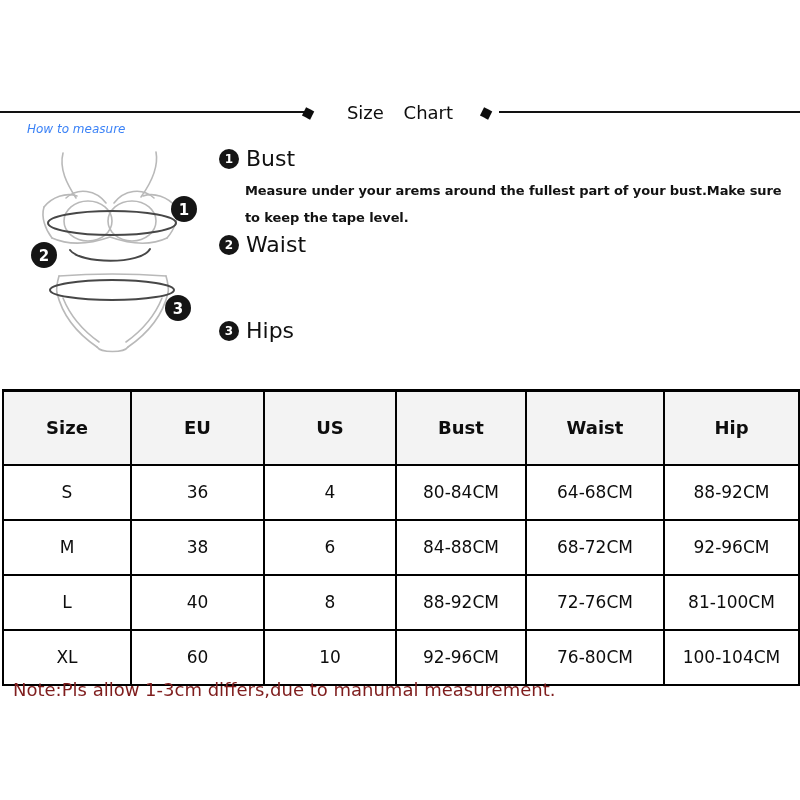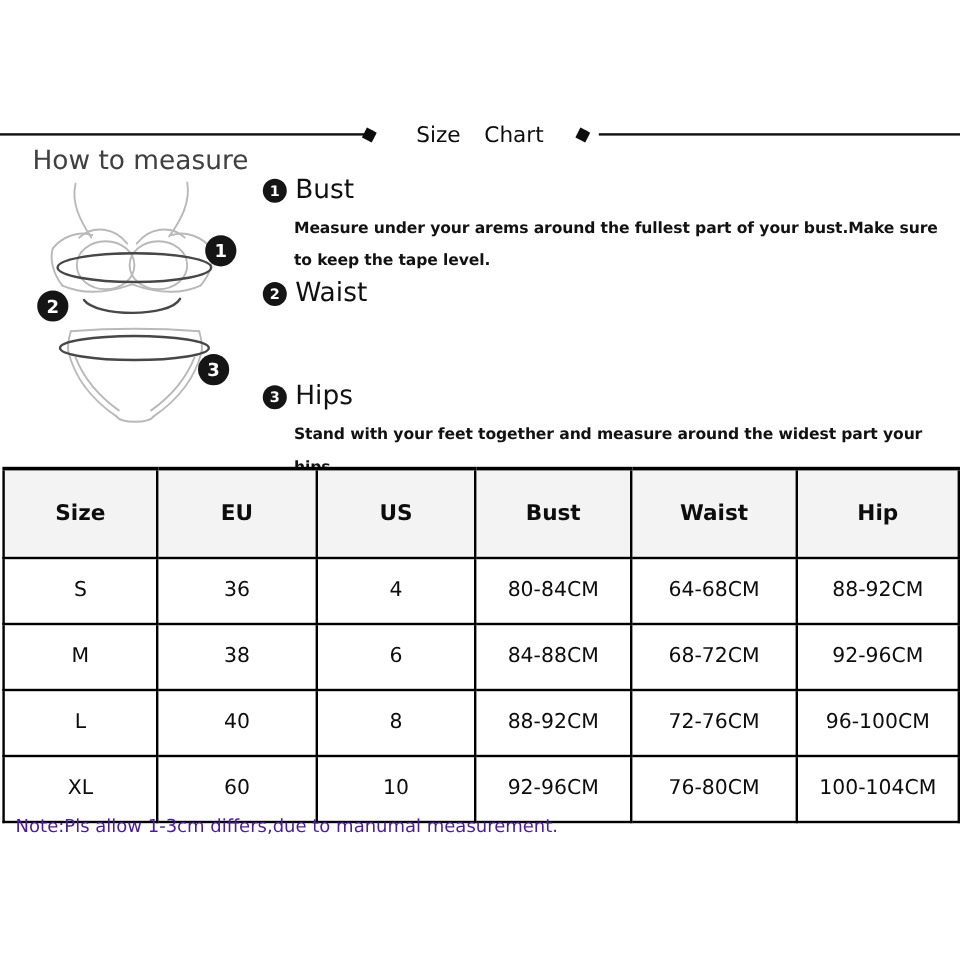--- a/index.html
+++ b/index.html
@@ -21,21 +21,21 @@
   .diamond { position: absolute; top: -1px; font-size: 17px; color: #0d0d0d; line-height: 26px; }
   .diamond.d-left  { left: 301px; transform: rotate(-18deg); }
   .diamond.d-right { left: 479px; transform: rotate(-18deg); }
   .page-title {
     position: absolute; left: 0; right: 0; top: 0;
     text-align: center; font-size: 18px; word-spacing: 14px;
     color: #0d0d0d; line-height: 26px;
   }
 
   
-  .htm-heading { position: absolute; left: 27px; top: 122px; font-size: 22px; color: #404040; }
+  .htm-heading { position: absolute; left: 27px; top: 122px; font-size: 12px; color: #3b82f6; font-style: italic; }
 
   
   .diagram { position: absolute; left: 18px; top: 145px; width: 204px; height: 218px; }
 
   
   .section { position: absolute; left: 219px; right: 8px; }
   .sec-1 { top: 146px; }
   .sec-2 { top: 232px; }
   .sec-3 { top: 318px; }
   .sec-head { display: flex; align-items: center; gap: 7px; }
@@ -59,21 +59,21 @@
     text-align: center; color: #0d0d0d;
   }
   .size-table th, .size-table td { border: 2px solid #000000; }
   .size-table thead th {
     background: #f3f3f3; font-size: 18px; font-weight: bold;
     height: 74px; border-top: 3px solid #000000;
   }
   .size-table tbody td { background: #ffffff; font-size: 17px; font-weight: normal; height: 55px; }
 
   
-  .note { position: absolute; left: 13px; top: 679px; font-size: 15px; color: #4c1d95; }
+  .note { position: absolute; left: 13px; top: 679px; font-size: 18px; color: #7f1d1d; }
 </style>
 </head>
 <body>
 
 <div class="page">
 
   <div class="header-rule">
     <div class="rule-left"></div>
     <span class="diamond d-left">◆</span>
     <div class="page-title">Size Chart</div>
@@ -142,21 +142,20 @@
       <span class="num-badge">2</span>
       <span class="sec-title">Waist</span>
     </div>
   </div>
 
   <div class="section sec-3">
     <div class="sec-head">
       <span class="num-badge">3</span>
       <span class="sec-title">Hips</span>
     </div>
-    <div class="sec-body">Stand with your feet together and measure around the widest part your hips.</div>
   </div>
 
   <table class="size-table">
     <colgroup>
       <col style="width:128px">
         <col style="width:133px">
         <col style="width:132px">
       <col style="width:130px">
         <col style="width:138px">
         <col style="width:135px">
@@ -187,21 +186,21 @@
         <td>84-88CM</td>
         <td>68-72CM</td>
         <td>92-96CM</td>
       </tr>
       <tr>
         <td>L</td>
         <td>40</td>
         <td>8</td>
         <td>88-92CM</td>
         <td>72-76CM</td>
-        <td>96-100CM</td>
+        <td>81-100CM</td>
       </tr>
       <tr>
         <td>XL</td>
         <td>60</td>
         <td>10</td>
         <td>92-96CM</td>
         <td>76-80CM</td>
         <td>100-104CM</td>
       </tr>
     </tbody>

